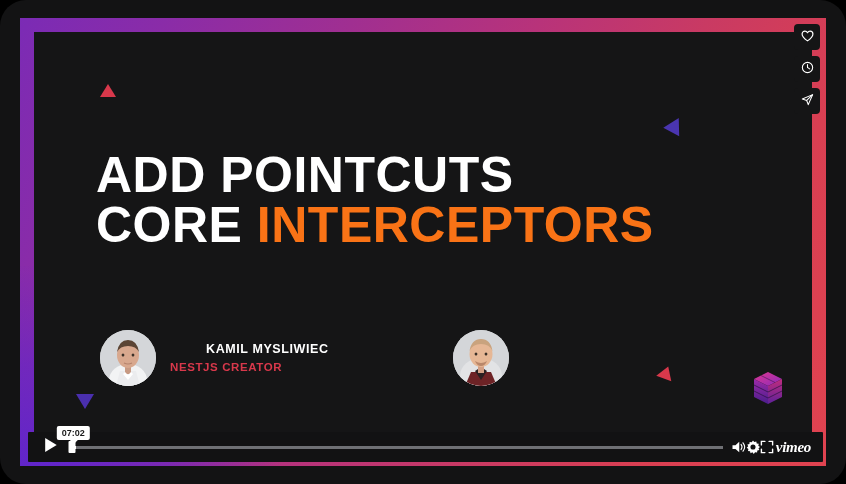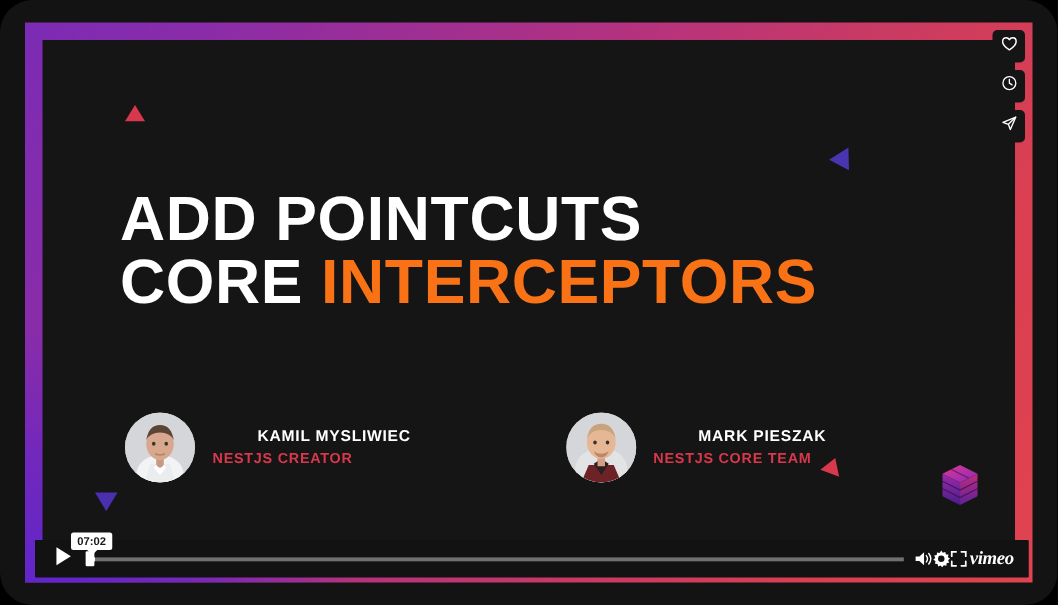--- a/index.html
+++ b/index.html
@@ -325,24 +325,20 @@
             <ellipse cx="28" cy="46" rx="21" ry="18" fill="#e2e3e5"></ellipse>
             <path d="M12 56 L18 42 L38 42 L44 56 Z" fill="#6d2326"></path>
             <path d="M22 41 L28 50 L34 41 L31 39 L25 39 Z" fill="#2a2022"></path>
             <rect x="25" y="35" width="6" height="8" fill="#d39f84"></rect>
             <ellipse cx="28" cy="24" rx="11.5" ry="13" fill="#e6b795"></ellipse>
             <path d="M16.5 21 q2-12 11.5-12 q9.5 0 11.5 12 q-3-7-11.5-7 q-8.5 0-11.5 7 z" fill="#c9a37e"></path>
             <ellipse cx="23" cy="24" rx="1.4" ry="1.6" fill="#3a3028"></ellipse>
             <ellipse cx="33" cy="24" rx="1.4" ry="1.6" fill="#3a3028"></ellipse>
             <path d="M22 31 q6 4 12 0 q-2 5 -6 5 q-4 0 -6 -5 z" fill="#b9876a"></path>
           </svg>
-        </div>
-        <div class="speaker-text">
-          <div class="speaker-name">MARK PIESZAK</div>
-          <div class="speaker-role">NESTJS CORE TEAM</div>
         </div>
       </div>
 
     </div>
 
     <div id="cube-logo">
       <svg viewBox="0 0 32 36" xmlns="http://www.w3.org/2000/svg">
         <defs>
           <linearGradient id="cg1" x1="0" y1="0" x2="1" y2="1">
             <stop offset="0%" stop-color="#e0368f"></stop>

